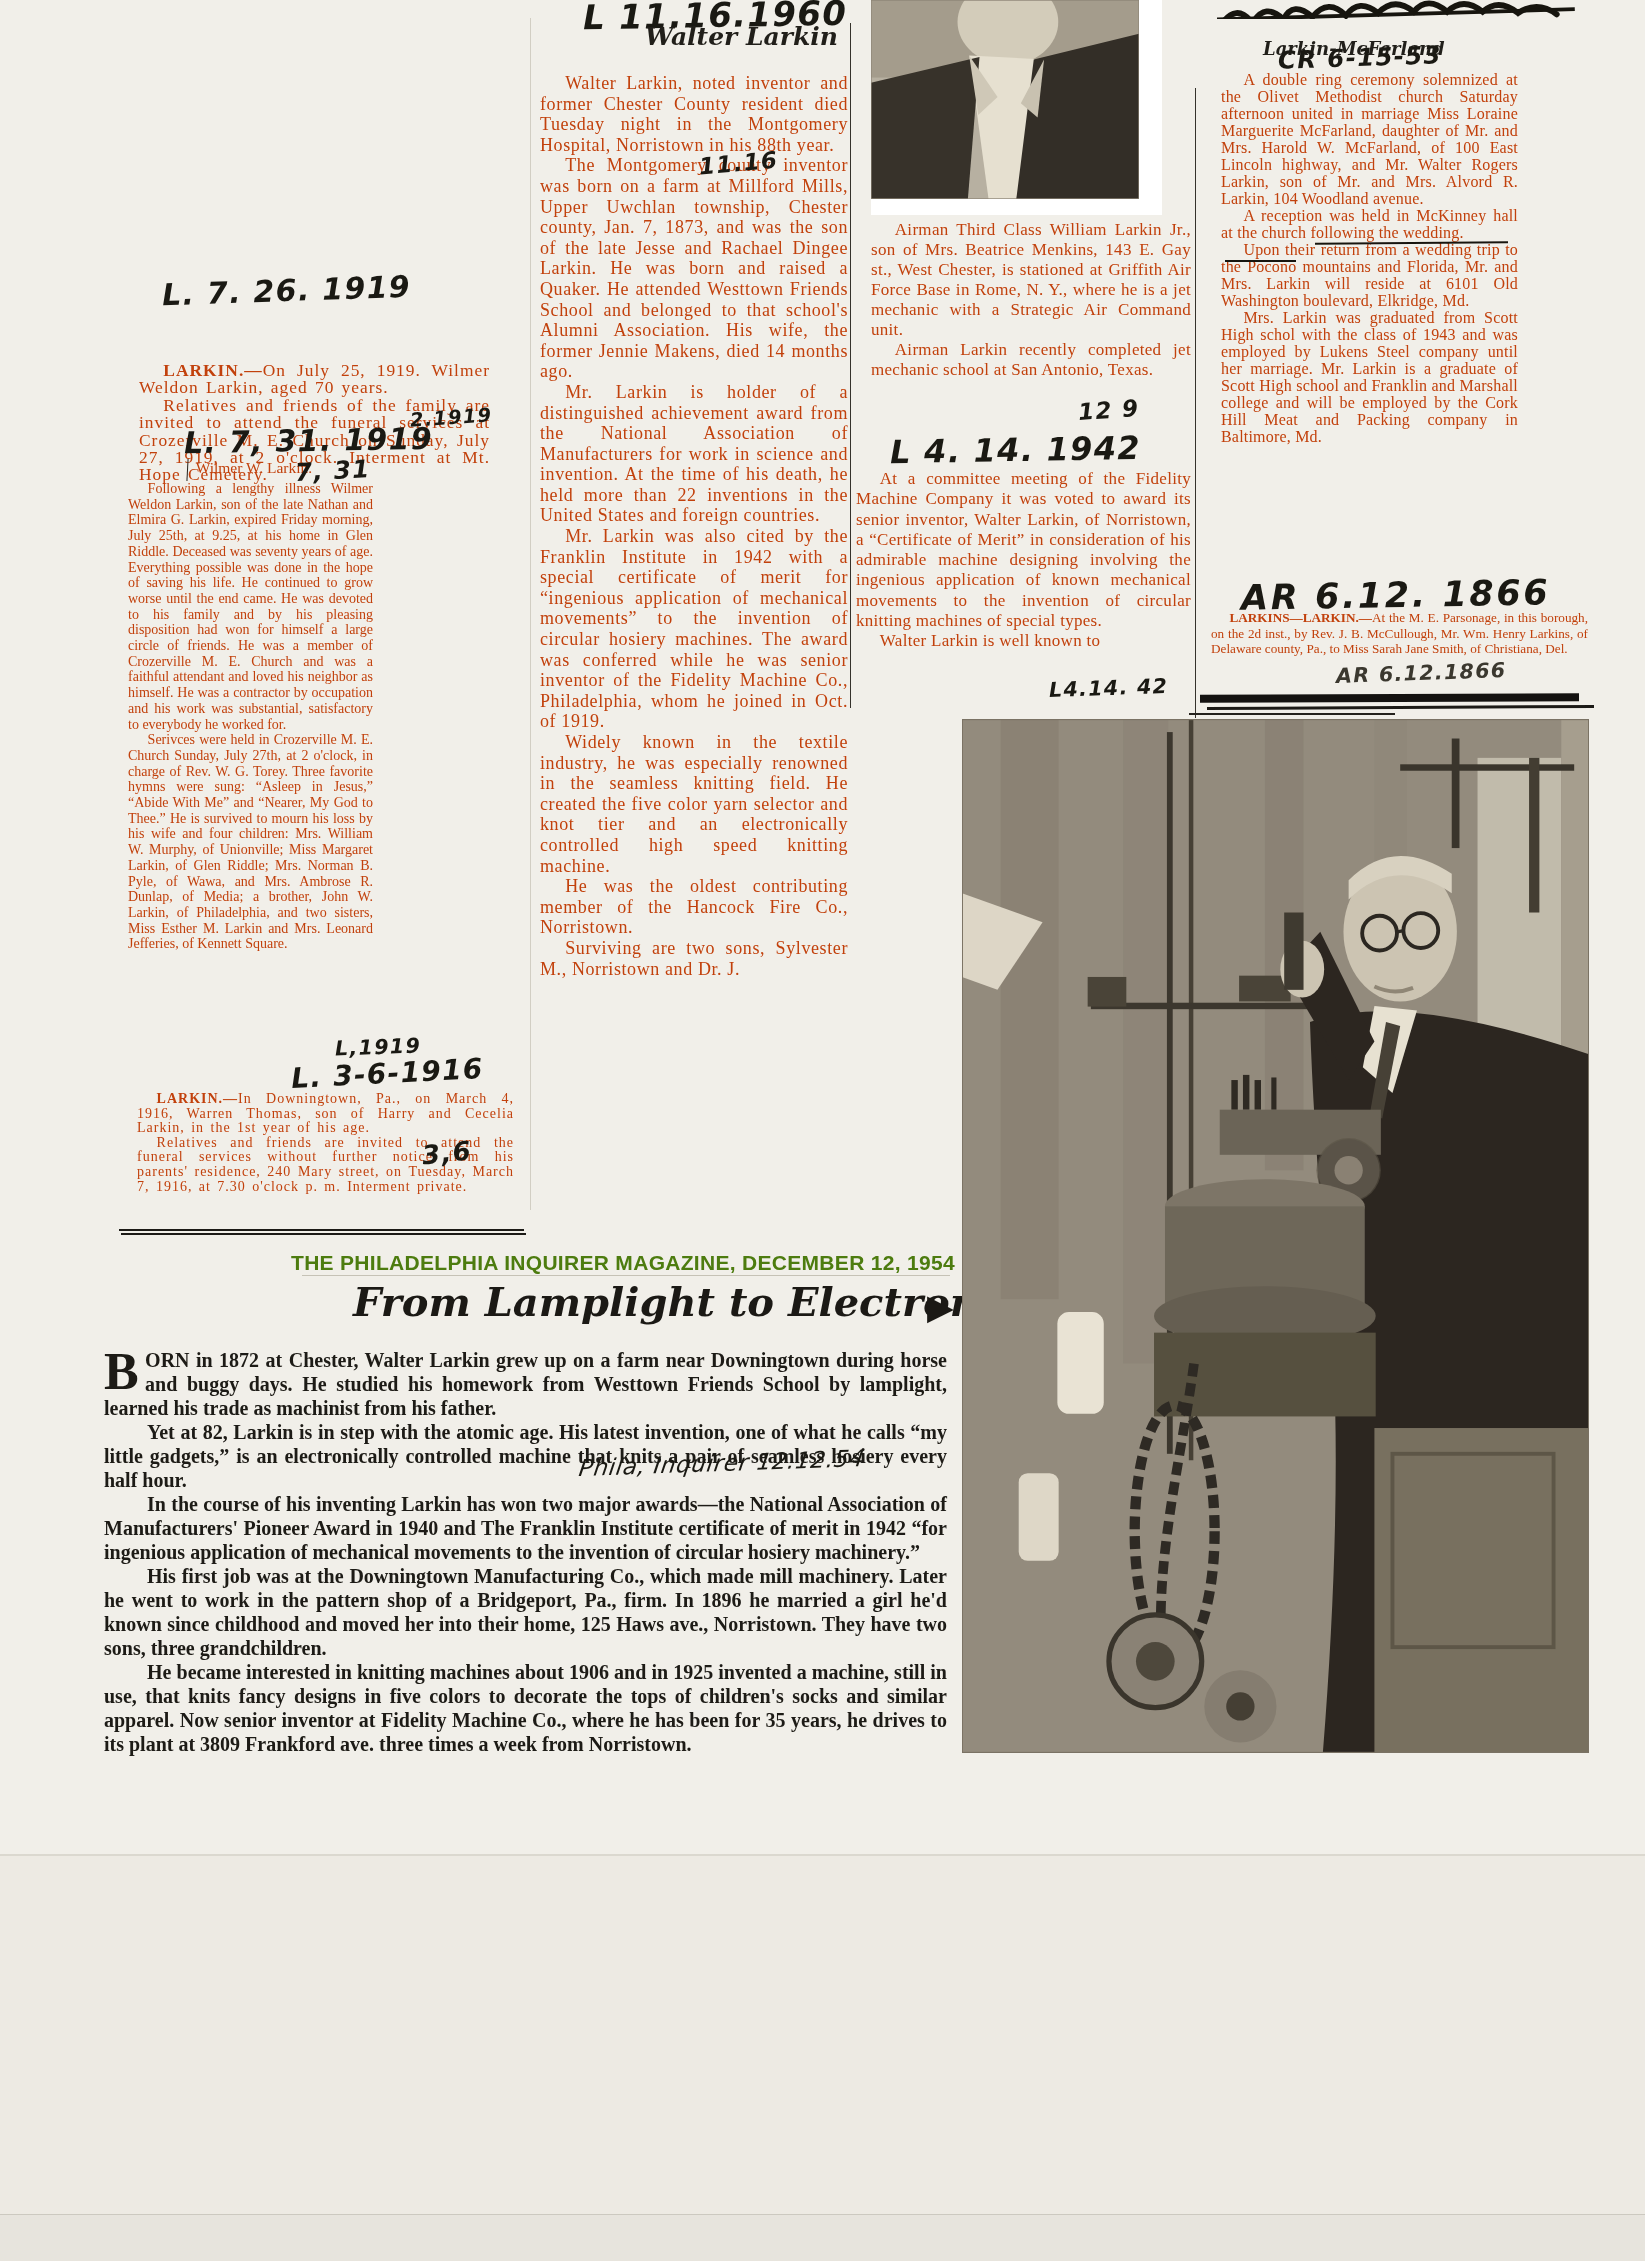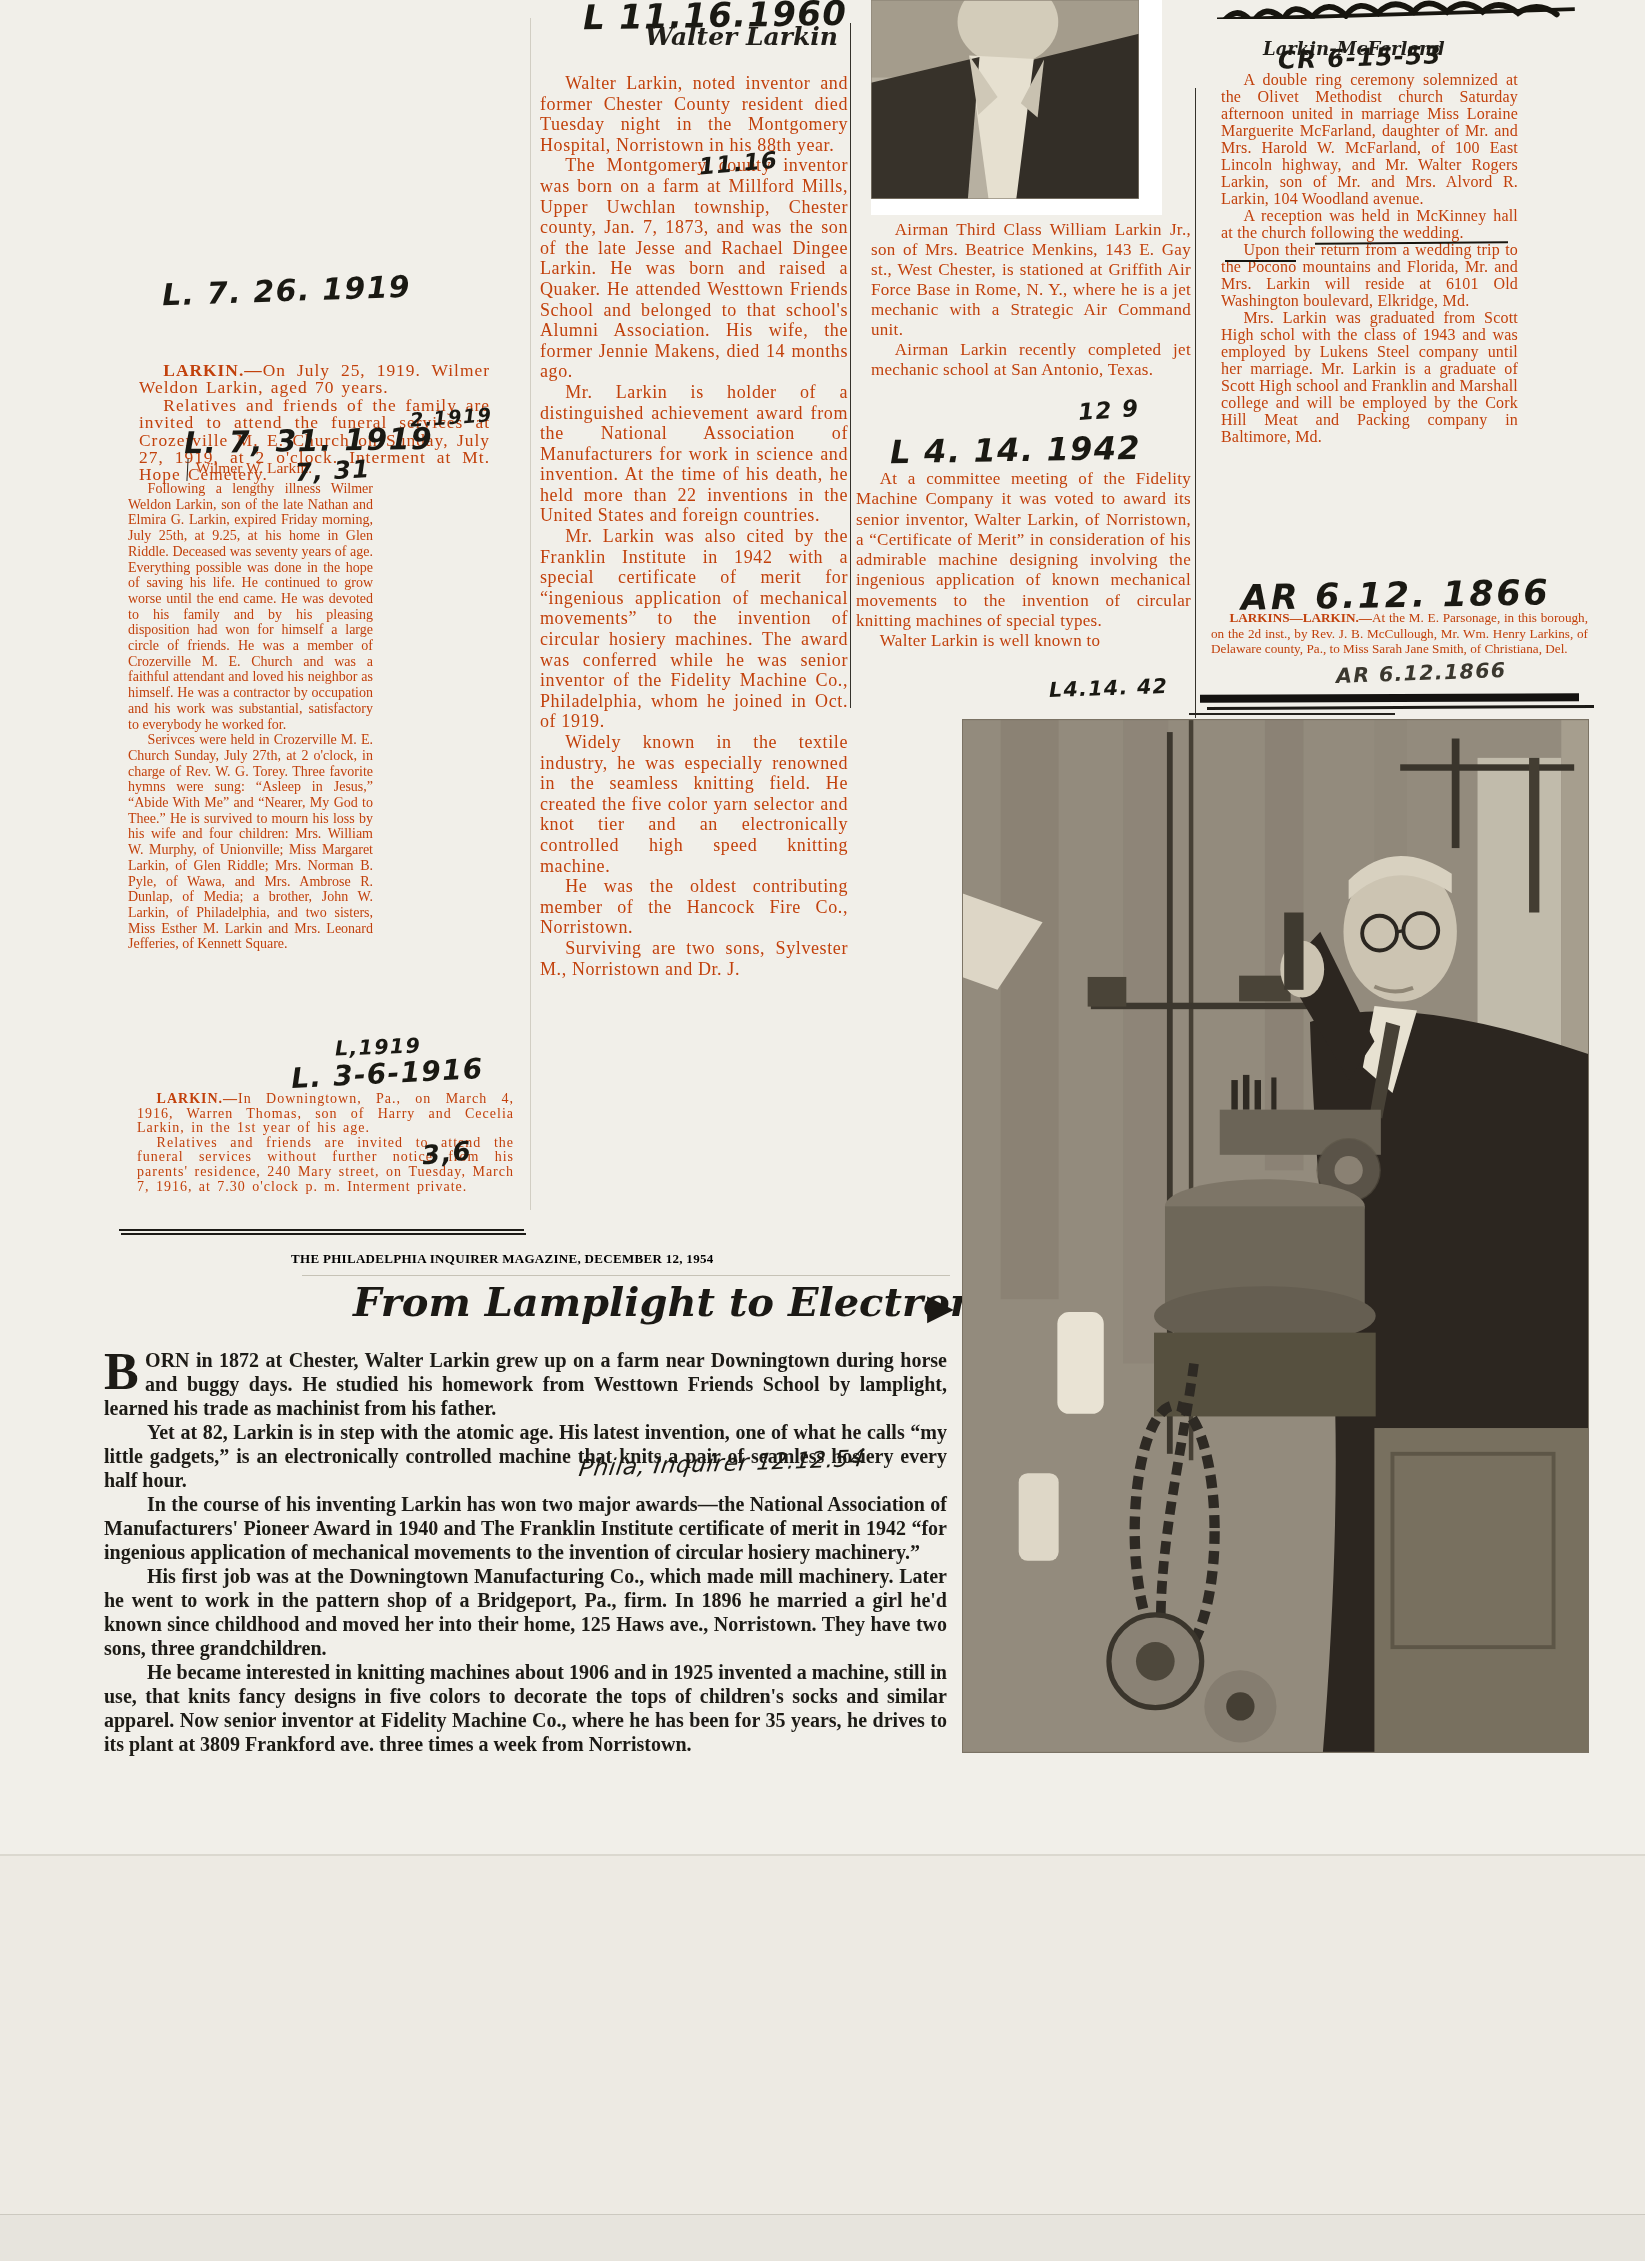--- a/index.html
+++ b/index.html
@@ -138,21 +138,21 @@
 
   <div class="clip" style="left:1211px;top:610px;width:377px;font-size:13.2px;line-height:15.5px;">
     <p><span class="lead">LARKINS—LARKIN.—</span><span>At the M. E. Parsonage, in this borough, on the 2d inst., by Rev. J. B. McCullough, Mr. Wm. Henry Larkins, of Delaware county, Pa., to Miss Sarah Jane Smith, of Christiana, Del.</span></p>
   </div>
   <div class="hw" style="left:1336px;top:661px;font-size:20.6px;transform:rotate(-2deg);color:#3b382f;">AR 6.12.1866</div>
 
   <div class="rule-h" style="left:1200px;top:694px;width:379px;height:8.4px;background:#141210;transform:rotate(-0.25deg);"></div>
   <div class="rule-h" style="left:1207px;top:706px;width:387px;height:2.6px;background:#1c1a16;transform:rotate(-0.3deg);"></div>
   <div class="rule-h" style="left:1189px;top:713px;width:206px;height:1.9px;background:#25221d;"></div>
 
-  <div class="abs" style="left:291px;top:1251px;font-family:Liberation Serif, serif;font-weight:700;font-size:13px;letter-spacing:0.3px;color:#000000;">THE PHILADELPHIA INQUIRER MAGAZINE, DECEMBER 12, 1954</div>
+  <div class="abs" style="left:291px;top:1251px;font-family:Liberation Sans, sans-serif;font-weight:700;font-size:21px;letter-spacing:0.3px;color:#4d7c0f;">THE PHILADELPHIA INQUIRER MAGAZINE, DECEMBER 12, 1954</div>
   <div class="abs" style="left:302px;top:1275px;width:648px;height:1.3px;background:#c6c2b6;"></div>
 
   <div class="abs title-italic" style="left:353px;top:1278px;font-size:40px;color:#1b1915;">From Lamplight to Electronics</div>
   <div class="abs" style="left:927px;top:1287px;font-size:35px;font-family:'DejaVu Sans',sans-serif;color:#1b1915;">▶</div>
 
   <div class="mag" style="left:104px;top:1348px;width:843px;font-size:20px;line-height:24px;">
     <p class="lead-p"><span class="dropcap">B</span><span>ORN in 1872 at Chester, Walter Larkin grew up on a farm near Downingtown during horse and buggy days. He studied his homework from Westtown Friends School by lamplight, learned his trade as machinist from his father.</span></p>
     <div>
         <p>Yet at 82, Larkin is in step with the atomic age. His latest invention, one of what he calls “my little gadgets,” is an electronically controlled machine that knits a pair of seamless hosiery every half hour.</p>
         <p>In the course of his inventing Larkin has won two major awards—the National Association of Manufacturers' Pioneer Award in 1940 and The Franklin Institute certificate of merit in 1942 “for ingenious application of mechanical movements to the invention of circular hosiery machinery.”</p>

